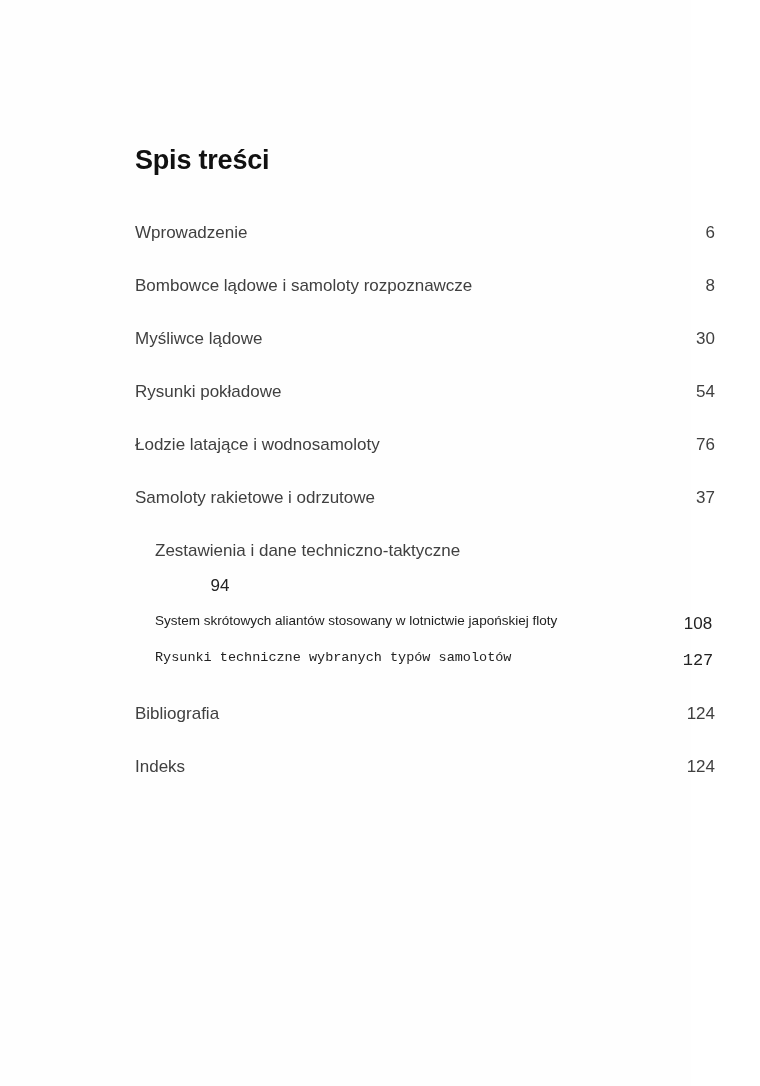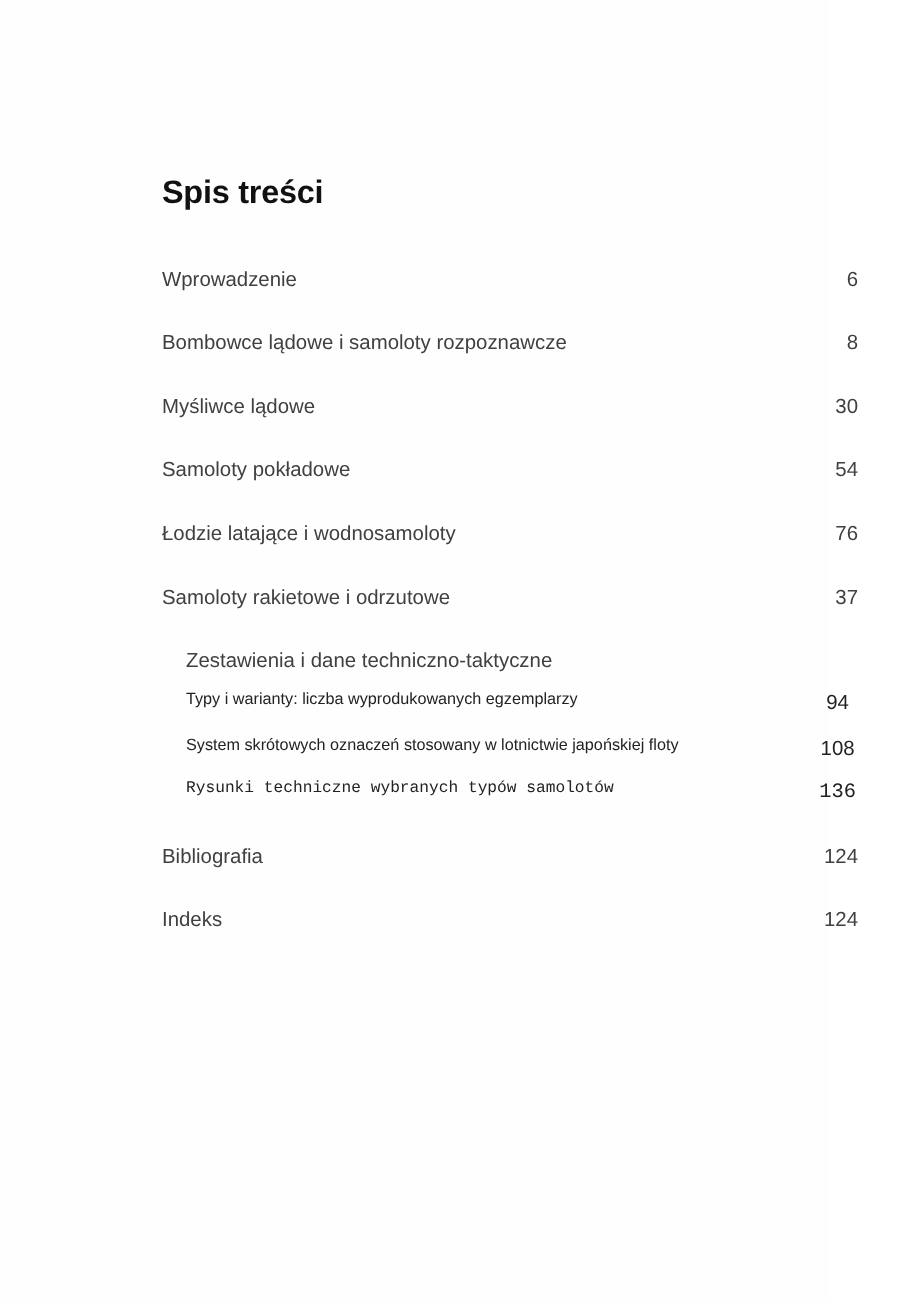--- a/index.html
+++ b/index.html
@@ -126,21 +126,21 @@
       <span class="label">Bombowce lądowe i samoloty rozpoznawcze</span>
       <span class="page-no">8</span>
     </div>
 
     <div class="entry">
       <span class="label">Myśliwce lądowe</span>
       <span class="page-no">30</span>
     </div>
 
     <div class="entry">
-      <span class="label">Samoloty pokładowe</span>
+      <span class="label">Rysunki pokładowe</span>
       <span class="page-no">54</span>
     </div>
 
     <div class="entry">
       <span class="label">Łodzie latające i wodnosamoloty</span>
       <span class="page-no">76</span>
     </div>
 
     <div class="entry">
       <span class="label">Samoloty rakietowe i odrzutowe</span>
@@ -148,34 +148,33 @@
     </div>
 
     <div class="entry section-head">
       <span class="label">Zestawienia i dane techniczno-taktyczne</span>
       <span class="page-no"></span>
     </div>
 
     <div class="sub-list">
 
       <div class="subentry">
-        <span class="label">Typy i warianty: liczba wyprodukowanych egzemplarzy</span>
         <span class="page-no">94</span>
       </div>
 
 
 
       <div class="subentry">
-        <span class="label">System skrótowych oznaczeń stosowany w lotnictwie japońskiej floty</span>
+        <span class="label">System skrótowych aliantów stosowany w lotnictwie japońskiej floty</span>
         <span class="page-no">108</span>
       </div>
 
       <div class="subentry">
         <span class="label">Rysunki techniczne wybranych typów samolotów</span>
-        <span class="page-no">136</span>
+        <span class="page-no">127</span>
       </div>
 
     </div>
 
     <div class="entry after-subs">
       <span class="label">Bibliografia</span>
       <span class="page-no">124</span>
     </div>
 
     <div class="entry">

